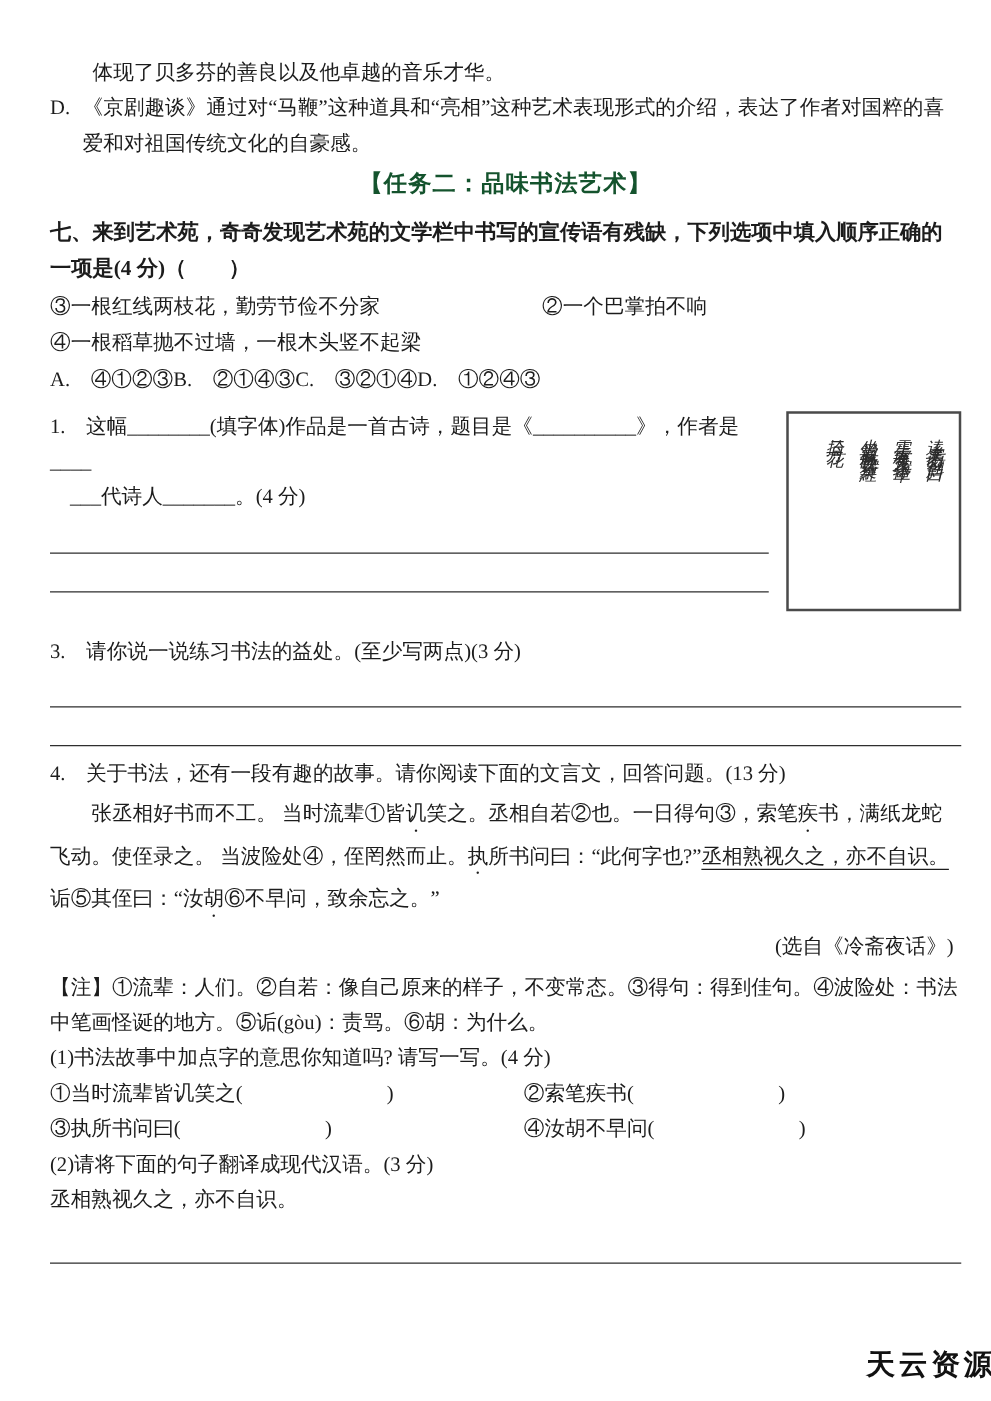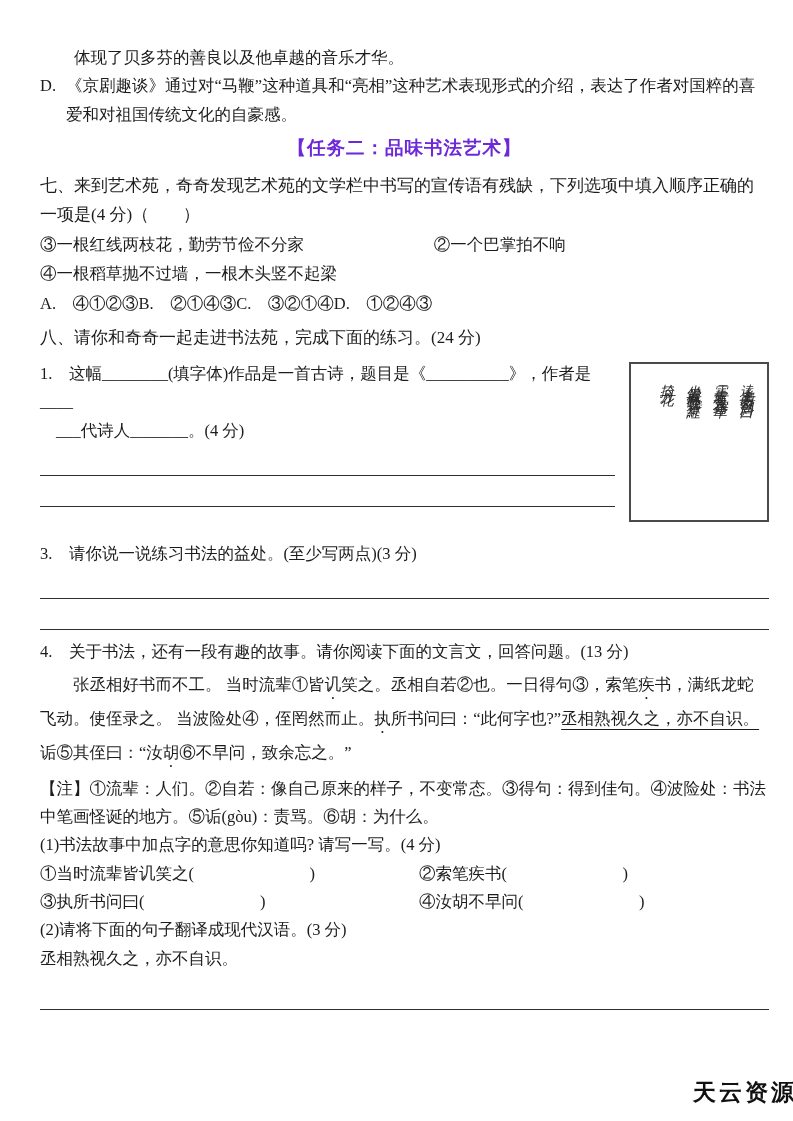--- a/index.html
+++ b/index.html
@@ -23,21 +23,21 @@
   .cont-line { padding-left: 34px; }
   .hang-item { padding-left: 26px; text-indent: -26px; }
   .hang-item .item-label { display: inline-block; width: 26px; text-indent: 0; }
   .banner {
     text-align: center;
     font-weight: bold;
     font-size: 18.5px;
     margin: 4px 0 6px 0;
     letter-spacing: 1px;
   }
-  .sec-title { font-weight: normal; font-size: 17px; margin-top: 4px; }
+  .sec-title { font-weight: bold; font-size: 17px; margin-top: 4px; }
   .indent-para { text-indent: 2em; margin-top: 4px; }
   .options-grid {
     display: grid;
     grid-template-columns: 54% 46%;
     margin-top: 2px;
   }
   .choices-row {
     display: flex;
     justify-content: flex-start;
     padding-right: 106px;
@@ -100,38 +100,37 @@
 <body>
 
 <div class="page">
 
   <div class="cont-line">体现了贝多芬的善良以及他卓越的音乐才华。</div>
 
   <div class="hang-item">
     <span class="item-label">D.</span><span>《京剧趣谈》通过对“马鞭”这种道具和“亮相”这种艺术表现形式的介绍，表达了作者对国粹的喜爱和对祖国传统文化的自豪感。</span>
   </div>
 
-  <div class="banner" style="color:#6d28d9">【任务二：品味书法艺术】</div>
+  <div class="banner" style="color:#14532d">【任务二：品味书法艺术】</div>
 
   <div class="sec-title">七、来到艺术苑，奇奇发现艺术苑的文学栏中书写的宣传语有残缺，下列选项中填入顺序正确的一项是(4 分)（　　）</div>
 
   <div class="options-grid">
       <div>③一根红线两枝花，勤劳节俭不分家</div>
       <div>②一个巴掌拍不响</div>
       <div>④一根稻草抛不过墙，一根木头竖不起梁</div>
     </div>
 
   <div class="choices-row">
       <div>A.　④①②③</div>
       <div>B.　②①④③</div>
       <div>C.　③②①④</div>
       <div>D.　①②④③</div>
     </div>
 
-  <div class="sec-title">八、请你和奇奇一起走进书法苑，完成下面的练习。(24 分)</div>
 
   <div class="q8-body">
 
     <div class="callig-box">
         <div class="callig-col">逺上寒山石徑斜白</div>
         <div class="callig-col">雲生處有人家停車</div>
         <div class="callig-col">坐愛楓林晚霜葉紅</div>
         <div class="callig-col">扵二月花</div>
       </div>
 
@@ -146,20 +145,21 @@
 
     <div class="q3-row">3.　请你说一说练习书法的益处。(至少写两点)(3 分)</div>
 
     <div class="ans-line"></div>
     <div class="ans-line"></div>
 
     <div class="q3-row">4.　关于书法，还有一段有趣的故事。请你阅读下面的文言文，回答问题。(13 分)</div>
 
     <div class="passage"><span class="plain">张丞相好书而不工。 当时流辈①皆</span><span class="dotted">讥</span><span class="plain">笑之。丞相自若②也。一日得句③，索笔</span><span class="dotted">疾</span><span class="plain">书，满纸龙蛇飞动。使侄录之。 当波险处④，侄罔然而止。</span><span class="dotted">执</span><span class="plain">所书问曰：“此何字也?”</span><span class="underlined">丞相熟视久之，亦不自识。</span><span class="plain">诟⑤其侄曰：“汝</span><span class="dotted">胡</span><span class="plain">⑥不早问，致余忘之。”</span></div>
 
+    <div class="source-line">(选自《冷斋夜话》)</div>
 
     <div class="notes">【注】①流辈：人们。②自若：像自己原来的样子，不变常态。③得句：得到佳句。④波险处：书法中笔画怪诞的地方。⑤诟(gòu)：责骂。⑥胡：为什么。</div>
 
     <div>(1)书法故事中加点字的意思你知道吗? 请写一写。(4 分)</div>
 
     <div class="blank-grid">
         <div>①当时流辈皆讥笑之(　　　　　　　)</div>
         <div>②索笔疾书(　　　　　　　)</div>
         <div>③执所书问曰(　　　　　　　)</div>
         <div>④汝胡不早问(　　　　　　　)</div>

